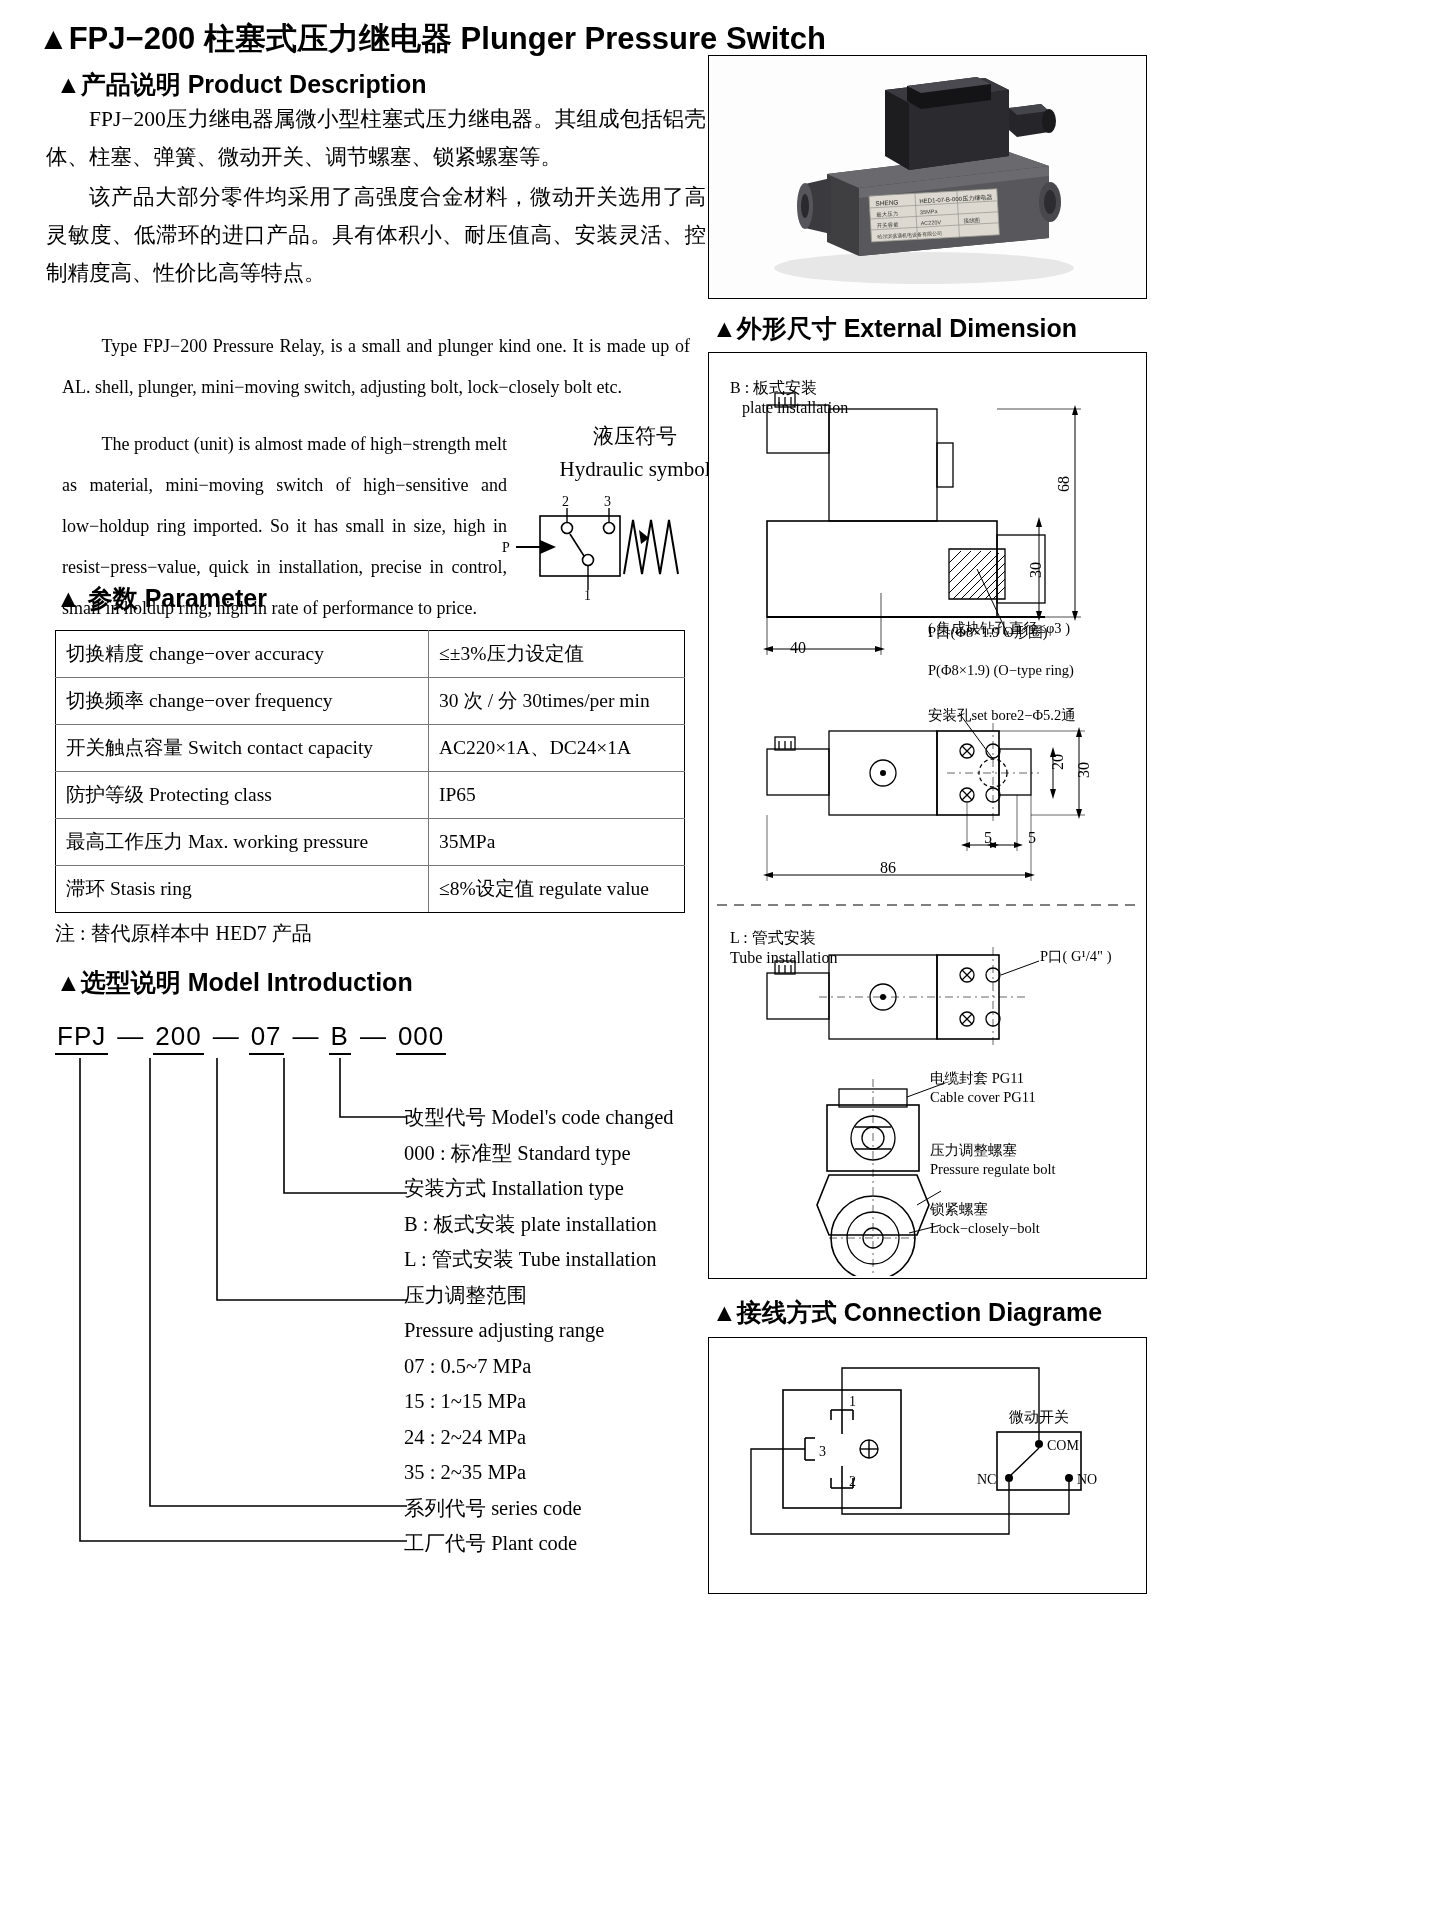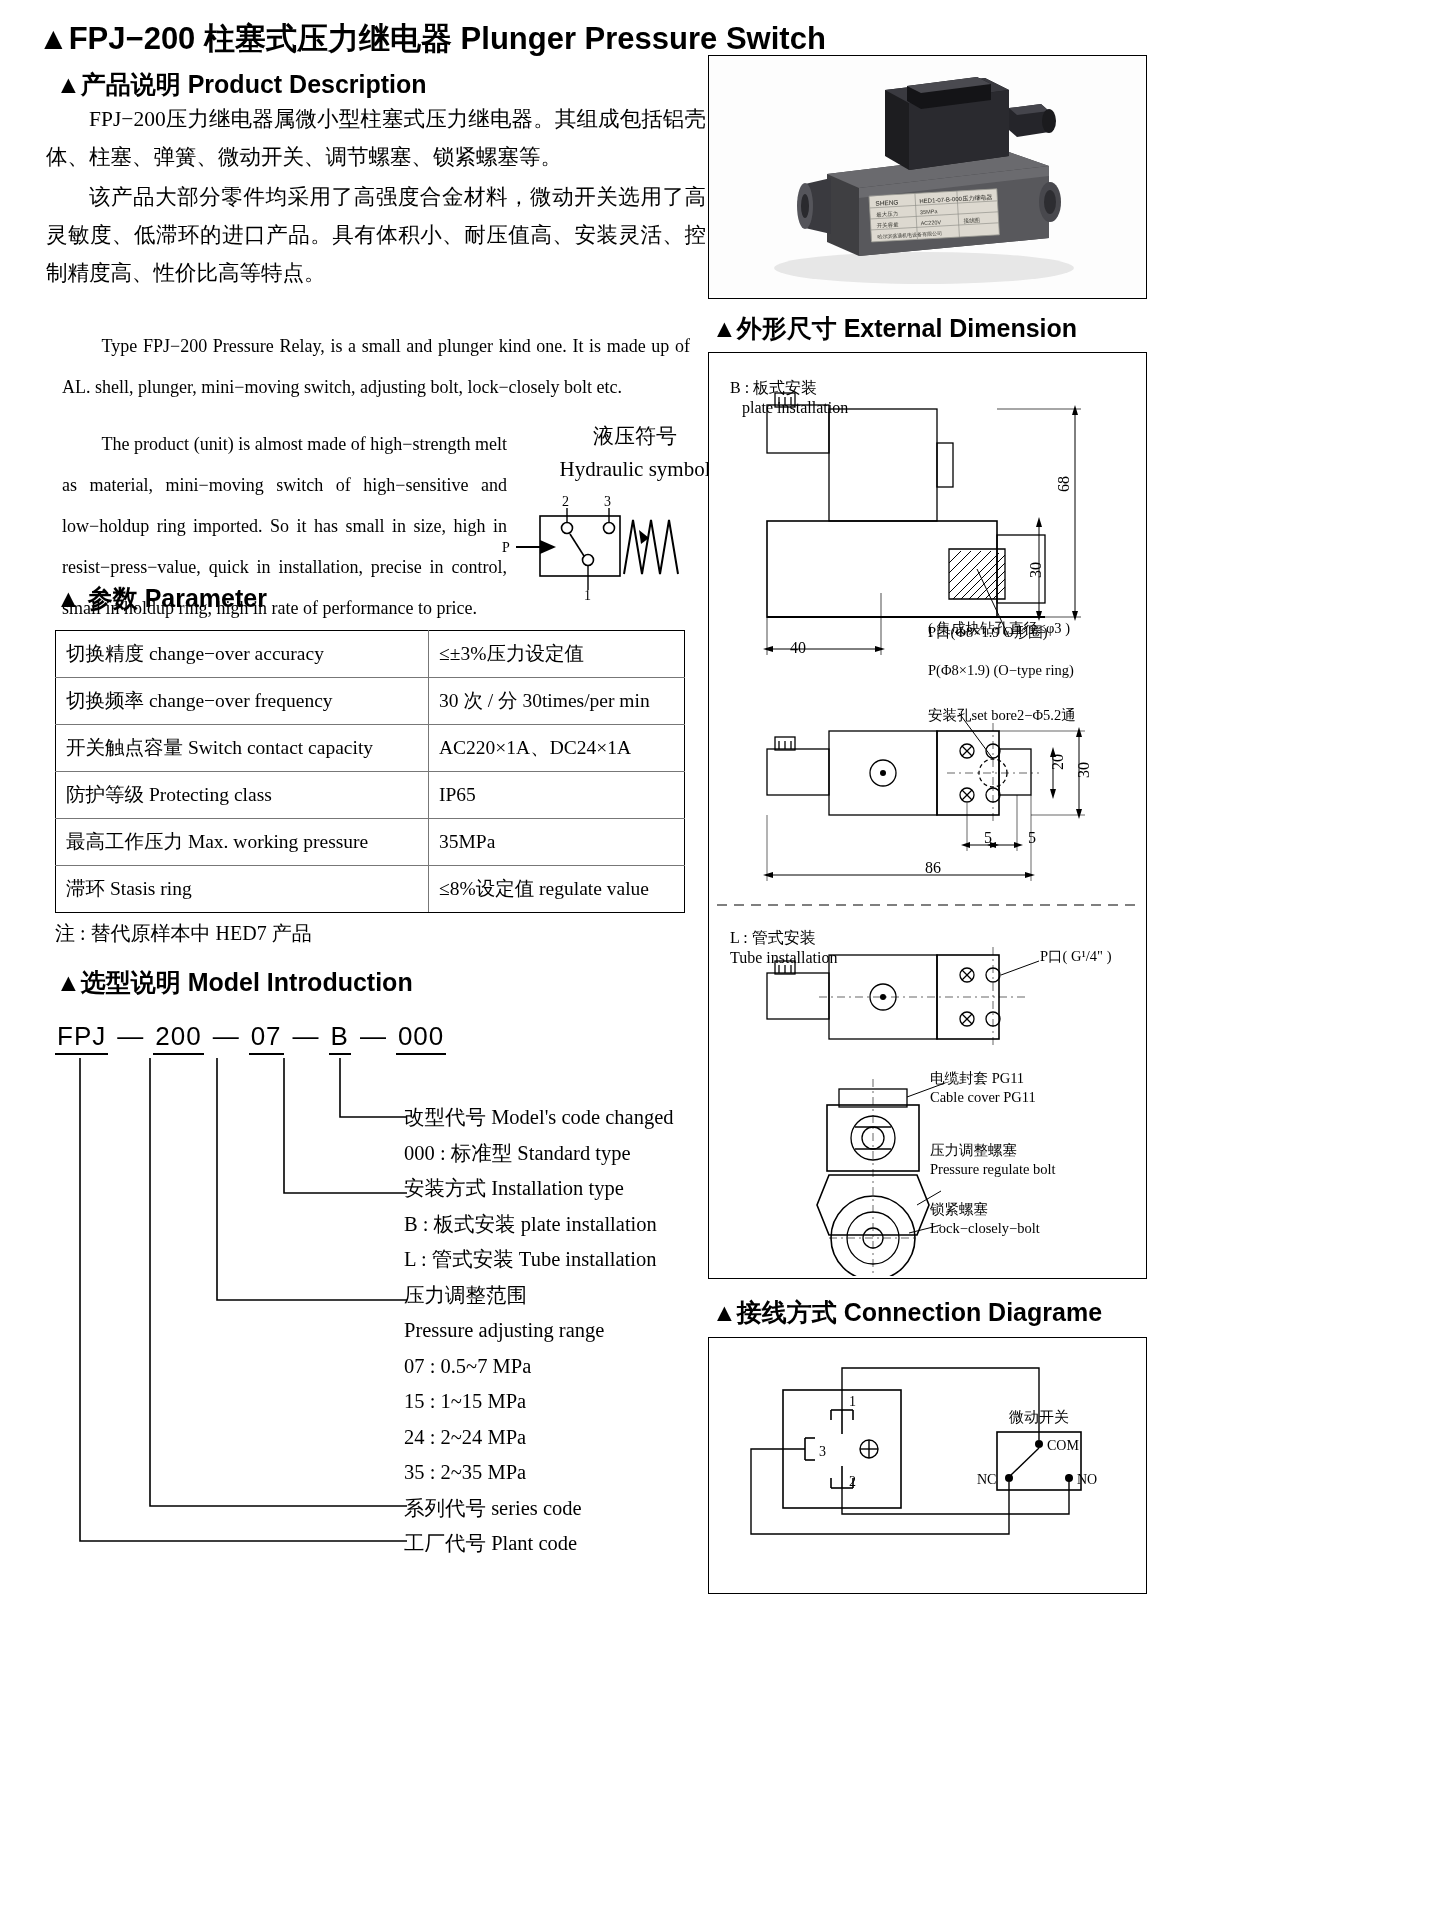--- a/index.html
+++ b/index.html
@@ -428,21 +428,21 @@
 
   <div class="dimlabel sm" style="left:928px;top:622px;">P口(Φ8×1.9 O形圈)</div>
   <div class="dimlabel sm" style="left:928px;top:618px;">( 集成块钻孔直径≤φ3 )</div>
   <div class="dimlabel sm" style="left:928px;top:660px;">P(Φ8×1.9) (O−type ring)</div>
   <div class="dimlabel sm" style="left:928px;top:705px;">安装孔set bore2−Φ5.2通</div>
 
   <div class="dimlabel" style="left:1048px;top:770px;transform:rotate(-90deg);transform-origin:left top;">20</div>
   <div class="dimlabel" style="left:1074px;top:778px;transform:rotate(-90deg);transform-origin:left top;">30</div>
   <div class="dimlabel" style="left:984px;top:828px;">5</div>
   <div class="dimlabel" style="left:1028px;top:828px;">5</div>
-  <div class="dimlabel" style="left:880px;top:858px;margin-left:45px;">86</div>
+  <div class="dimlabel" style="left:880px;top:858px;">86</div>
 
   <div class="dimlabel" style="left:730px;top:928px;">L : 管式安装</div>
   <div class="dimlabel" style="left:730px;top:948px;">Tube installation</div>
   <div class="dimlabel sm" style="left:1040px;top:946px;">P口( G¹/4" )</div>
 
   <div class="dimlabel sm" style="left:930px;top:1068px;">电缆封套 PG11</div>
   <div class="dimlabel sm" style="left:930px;top:1087px;">Cable cover PG11</div>
   <div class="dimlabel sm" style="left:930px;top:1140px;">压力调整螺塞</div>
   <div class="dimlabel sm" style="left:930px;top:1159px;">Pressure regulate bolt</div>
   <div class="dimlabel sm" style="left:930px;top:1199px;">锁紧螺塞</div>

